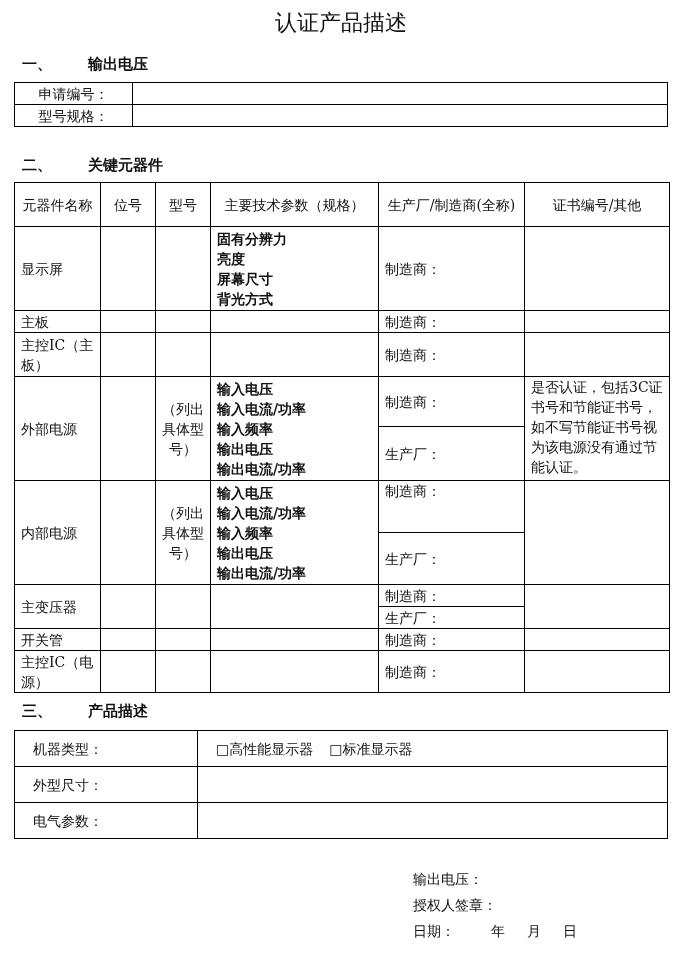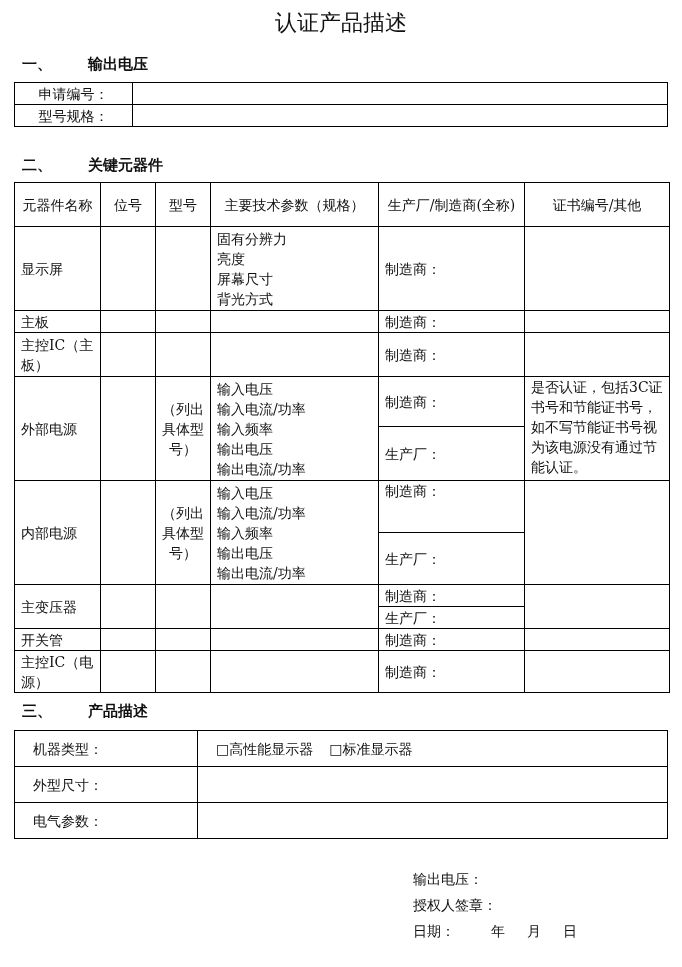--- a/index.html
+++ b/index.html
@@ -12,21 +12,21 @@
   .c { text-align: center; }
   .t1 { left: 14px; top: 82px; width: 654px; }
   .t1 td { height: 22px; line-height: 20px; }
   .t2 { left: 14px; top: 182px; width: 656px; }
   .t3 { left: 14px; top: 730px; width: 654px; }
   .t3 td { height: 36px; padding-left: 18px; }
   .sign { position: absolute; left: 413px; top: 866px; font-size: 14px; line-height: 26px; }
   .sign div { height: 26px; }
   .gap { display: inline-block; width: 36px; }
   .gap2 { display: inline-block; width: 22px; }
-  .pre { white-space: pre-line; }
+  .pre { white-space: pre-line; font-weight: bold; }
 </style>
 </head>
 <body>
 
 <div class="title">认证产品描述</div>
 
 <div class="sec" style="top:55px"><span class="num">一、</span><span>输出电压</span></div>
 
 <table class="t1">
   <tbody>

